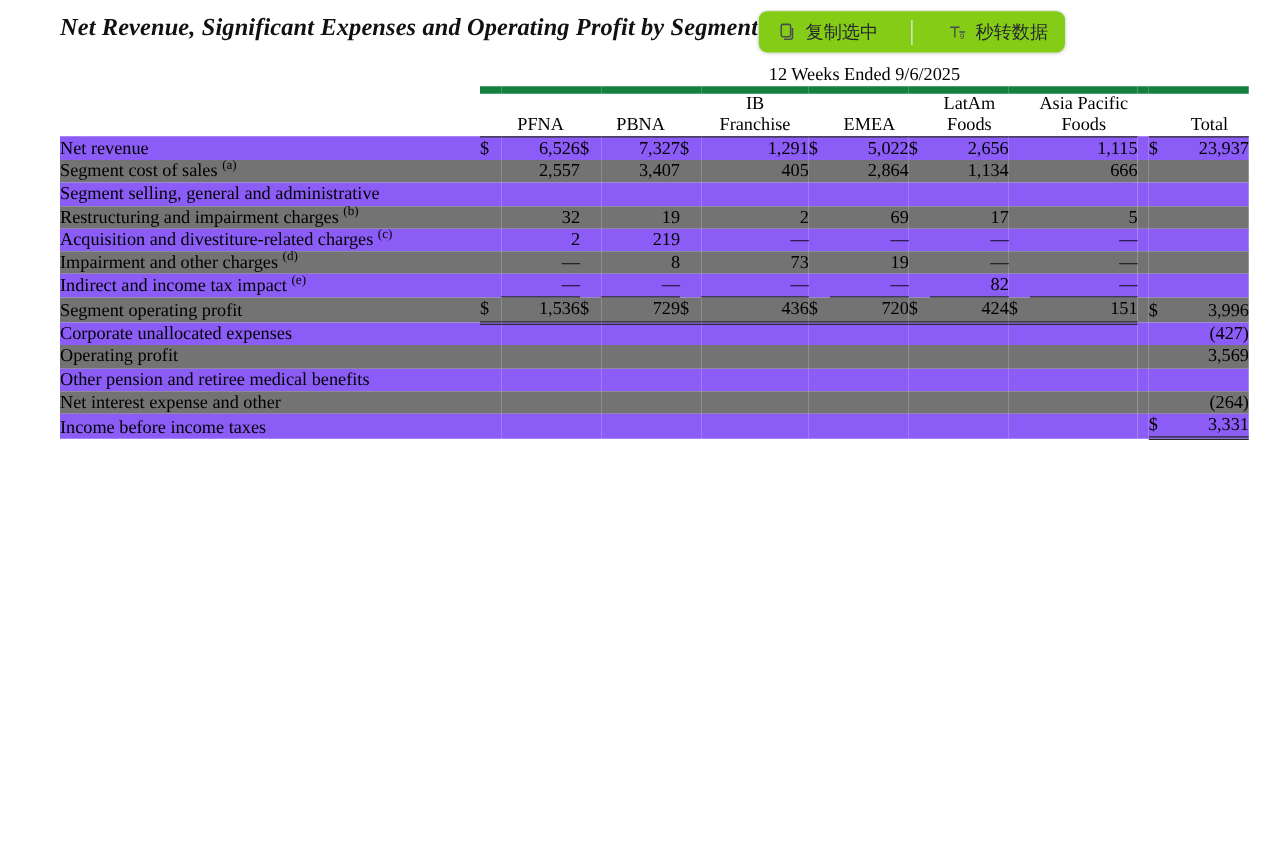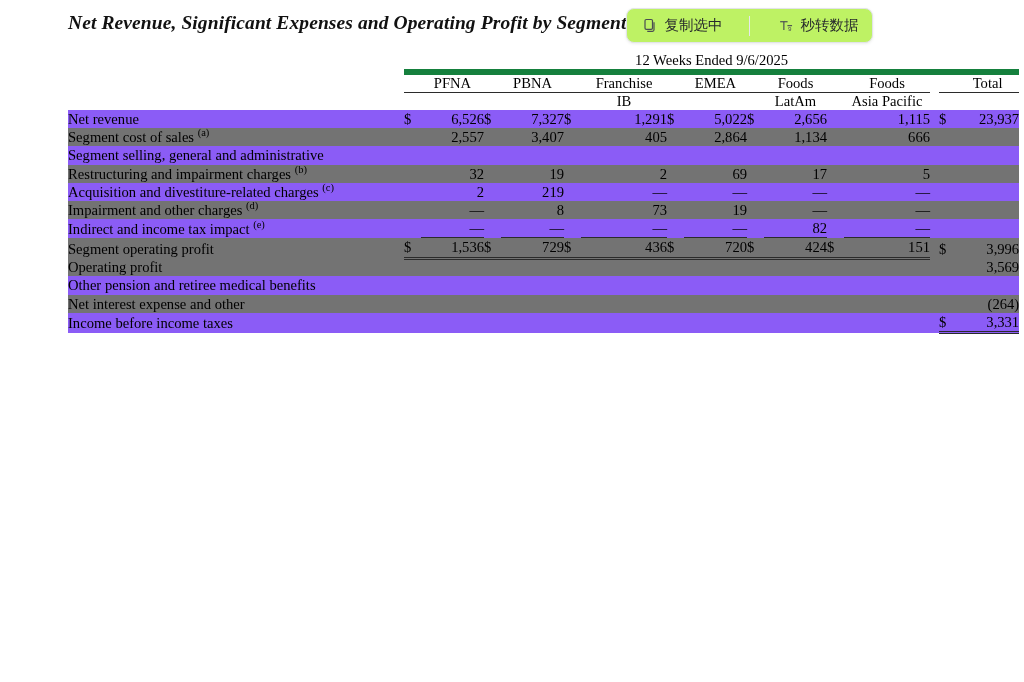--- a/index.html
+++ b/index.html
@@ -12,21 +12,20 @@
     background: #ffffff;
     font-family: "Liberation Serif", serif;
     color: #000000;
     overflow: hidden;
   }
   .page {
     position: relative;
     width: 853px;
     height: 682px;
     box-sizing: border-box;
-    margin-left: 20px;
   }
   
   .header-row {
     display: flex;
     align-items: flex-start;
     justify-content: space-between;
     padding: 10px 48px 0 48px;
     box-sizing: border-box;
   }
   .doc-title {
@@ -36,21 +35,21 @@
     font-size: 19.5px;
     line-height: 26px;
     letter-spacing: 0.1px;
     color: #111111;
     white-space: nowrap;
   }
   .toolbar {
     display: flex;
     align-items: center;
     gap: 25px;
-    background: #bef264;
+    background: #84cc16;
     border: 1px solid #e2e4e8;
     border-radius: 8px;
     padding: 5px 12px;
     box-shadow: 0 1px 3px rgba(0,0,0,0.08);
     font-family: "Liberation Sans", sans-serif;
     margin-top: -2px;
   }
   .tool-btn {
     display: flex;
     align-items: center;
@@ -192,54 +191,54 @@
           <col class="col-num">
       </colgroup>
 
       <tbody>
         <tr>
           <td></td>
           <td class="hdr-span" colspan="15">12 Weeks Ended 9/6/2025</td>
         </tr>
         <tr>
           <td></td>
+          <td></td>
+            <td class="hdr-col"></td>
+          <td></td>
+            <td class="hdr-col"></td>
+          <td></td>
+            <td class="hdr-col">IB</td>
+          <td></td>
+            <td class="hdr-col"></td>
+          <td></td>
+            <td class="hdr-col">LatAm</td>
+          <td></td>
+            <td class="hdr-col">Asia Pacific</td>
+          <td></td>
+          <td></td>
+            <td class="hdr-col"></td>
+        </tr>
+        <tr>
+          <td></td>
           <td class="hdr-col-under"></td>
             <td class="hdr-col hdr-col-under">PFNA</td>
           <td class="hdr-col-under"></td>
             <td class="hdr-col hdr-col-under">PBNA</td>
           <td class="hdr-col-under"></td>
             <td class="hdr-col hdr-col-under">Franchise</td>
           <td class="hdr-col-under"></td>
             <td class="hdr-col hdr-col-under">EMEA</td>
           <td class="hdr-col-under"></td>
             <td class="hdr-col hdr-col-under">Foods</td>
           <td class="hdr-col-under"></td>
             <td class="hdr-col hdr-col-under">Foods</td>
           <td></td>
           <td class="hdr-col-under"></td>
             <td class="hdr-col hdr-col-under">Total</td>
         </tr>
-        <tr>
-          <td></td>
-          <td></td>
-            <td class="hdr-col"></td>
-          <td></td>
-            <td class="hdr-col"></td>
-          <td></td>
-            <td class="hdr-col">IB</td>
-          <td></td>
-            <td class="hdr-col"></td>
-          <td></td>
-            <td class="hdr-col">LatAm</td>
-          <td></td>
-            <td class="hdr-col">Asia Pacific</td>
-          <td></td>
-          <td></td>
-            <td class="hdr-col"></td>
-        </tr>
       </tbody>
 
       <tbody>
 
         <tr class="row-shade">
           <td class="lbl">Net revenue</td>
           <td class="cur">$</td>
           <td class="num">6,526</td>
           <td class="cur">$</td>
           <td class="num">7,327</td>
@@ -382,20 +381,38 @@
           <td class="num dbl-line">720</td>
           <td class="cur dbl-line">$</td>
           <td class="num dbl-line">424</td>
           <td class="cur dbl-line">$</td>
           <td class="num dbl-line">151</td>
           <td></td>
           <td class="cur">$</td>
           <td class="num">3,996</td>
         </tr>
 
+        <tr class="row-shade">
+          <td class="lbl">Corporate unallocated expenses</td>
+          <td class="cur"></td>
+            <td class="num"></td>
+          <td class="cur"></td>
+            <td class="num"></td>
+          <td class="cur"></td>
+            <td class="num"></td>
+          <td class="cur"></td>
+            <td class="num"></td>
+          <td class="cur"></td>
+            <td class="num"></td>
+          <td class="cur"></td>
+            <td class="num"></td>
+          <td></td>
+          <td class="cur"></td>
+          <td class="num">(427)</td>
+        </tr>
 
         <tr class="row-plain">
           <td class="lbl">Operating profit</td>
           <td class="cur"></td>
             <td class="num"></td>
           <td class="cur"></td>
             <td class="num"></td>
           <td class="cur"></td>
             <td class="num"></td>
           <td class="cur"></td>

